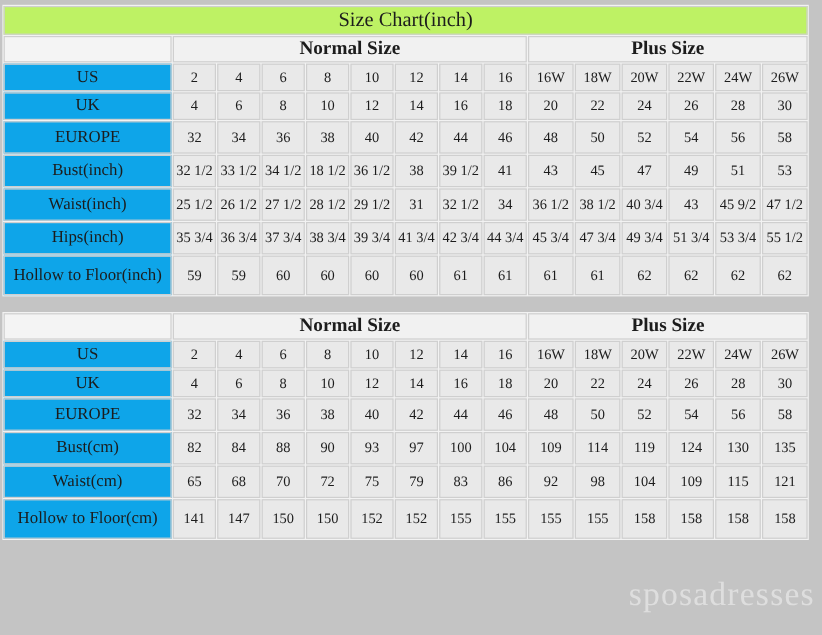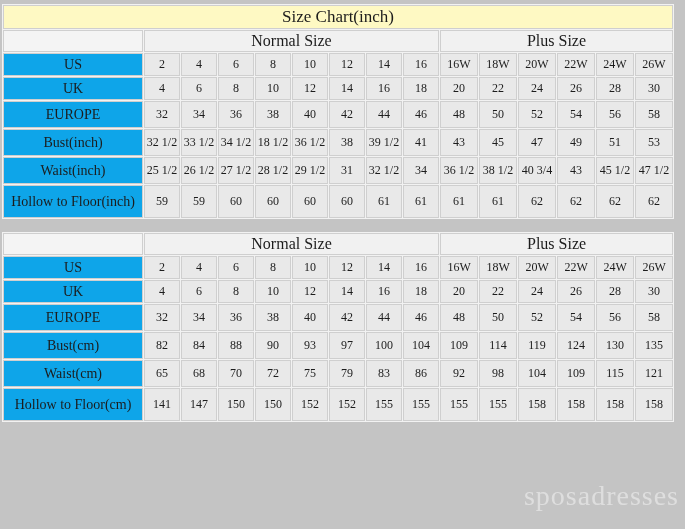--- a/index.html
+++ b/index.html
@@ -30,31 +30,32 @@
     padding:1px 0;
     overflow:hidden;
     white-space:nowrap;
   }
   col.c-label{width:140px;}
   col.c-n{width:36px;}
   col.c-p{width:38px;}
   .title-cell{
     height:24px;
     font-size:17px;
-    background:#fef9c3;
+    background:#bef264;
     margin-top:43px;
   }
   .corner-cell{
     background:#f4f4f4;
     height:20px;
   }
   .group-cell{
     background:#f1f1f1;
     font-size:16px;
     height:20px;
+    font-weight:bold;
   }
   .label-cell{
     background:#0ea5e9;
     font-size:14px;
   }
   .data-cell{
     background:#e9e9e9;
     font-size:12px;
   }
   tbody tr td{height:23px;}
@@ -167,22 +168,39 @@
           <td class="data-cell normal">27 1/2</td>
           <td class="data-cell normal">28 1/2</td>
           <td class="data-cell normal">29 1/2</td>
           <td class="data-cell normal">31</td>
           <td class="data-cell normal">32 1/2</td>
           <td class="data-cell normal">34</td>
           <td class="data-cell plus">36 1/2</td>
           <td class="data-cell plus">38 1/2</td>
           <td class="data-cell plus">40 3/4</td>
           <td class="data-cell plus">43</td>
-          <td class="data-cell plus">45 1/2</td>
+          <td class="data-cell plus">45 9/2</td>
           <td class="data-cell plus">47 1/2</td>
+        </tr>
+        <tr>
+          <td class="label-cell">Hips(inch)</td>
+          <td class="data-cell normal">35 3/4</td>
+          <td class="data-cell normal">36 3/4</td>
+          <td class="data-cell normal">37 3/4</td>
+          <td class="data-cell normal">38 3/4</td>
+          <td class="data-cell normal">39 3/4</td>
+          <td class="data-cell normal">41 3/4</td>
+          <td class="data-cell normal">42 3/4</td>
+          <td class="data-cell normal">44 3/4</td>
+          <td class="data-cell plus">45 3/4</td>
+          <td class="data-cell plus">47 3/4</td>
+          <td class="data-cell plus">49 3/4</td>
+          <td class="data-cell plus">51 3/4</td>
+          <td class="data-cell plus">53 3/4</td>
+          <td class="data-cell plus">55 1/2</td>
         </tr>
         <tr>
           <td class="label-cell">Hollow to Floor(inch)</td>
           <td class="data-cell normal">59</td>
           <td class="data-cell normal">59</td>
           <td class="data-cell normal">60</td>
           <td class="data-cell normal">60</td>
           <td class="data-cell normal">60</td>
           <td class="data-cell normal">60</td>
           <td class="data-cell normal">61</td>

